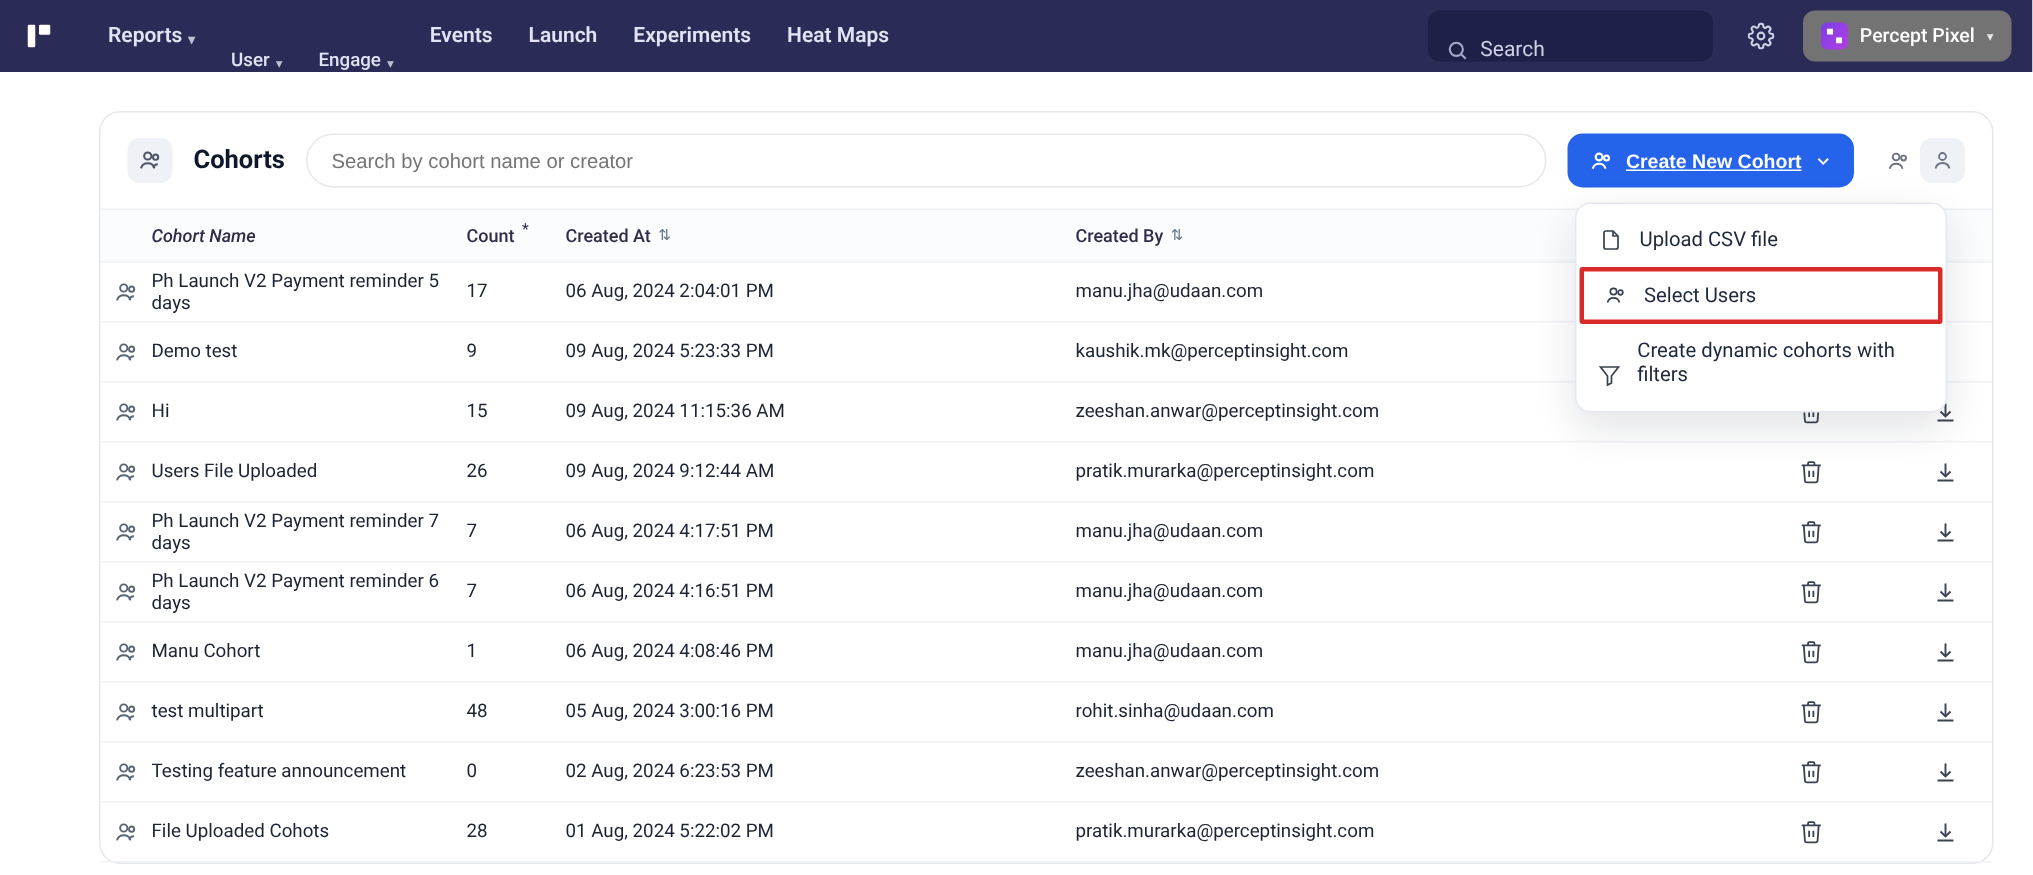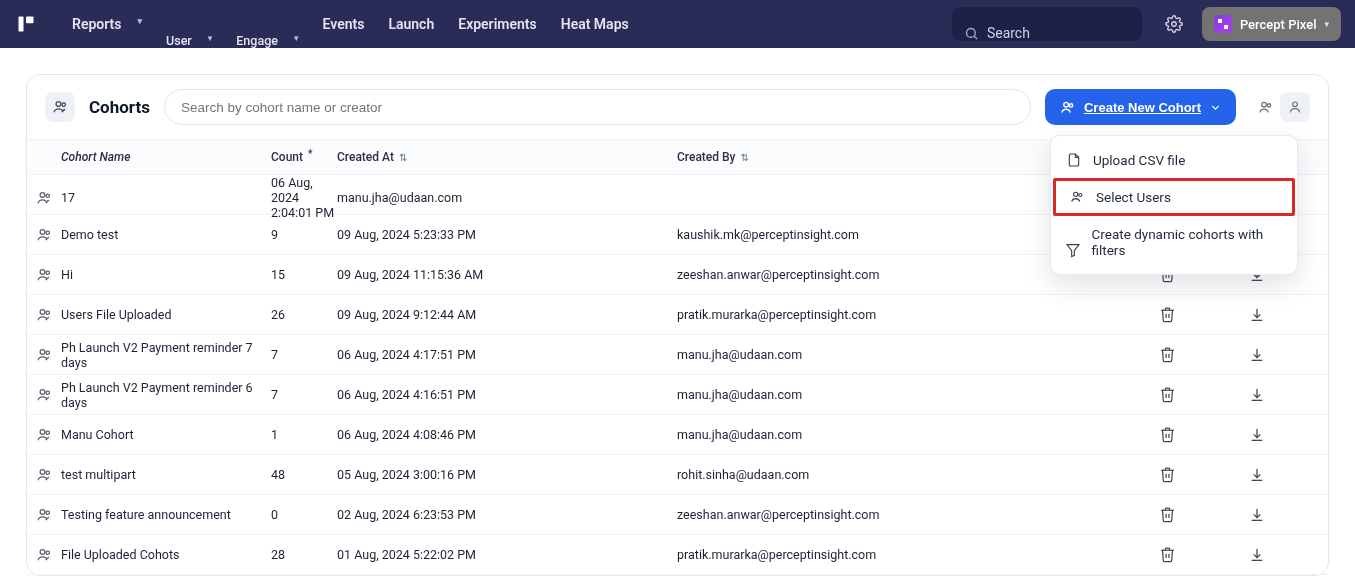--- a/index.html
+++ b/index.html
@@ -27,21 +27,21 @@
     display:flex; align-items:center; justify-content:center;
     margin-right: 18px;
   }
   .nav-items { display:flex; align-items:center; gap: 4px; }
   .nav-item {
     padding: 6px 10px;
     font-size: 14px;
     font-weight: 600;
     color: #e2e4f3;
     cursor: pointer;
-    display:flex; align-items:flex-start; gap:16px;
+    display:flex; align-items:flex-end; gap:4px;
   }
   .nav-item.small { font-size: 12.5px; font-weight:500;margin-top:33px; }
   .chev { font-size:9px; opacity:.8; }
   .topbar-spacer { flex:1; }
   .search-box {
     background: #1f2047;
     border-radius: 8px;
     height: 34px;
     width: 190px;
     display:flex; align-items:flex-end;
@@ -72,20 +72,21 @@
   
   .page {
     padding: 26px 26px 0 26px;
   }
   .card {
     border: 1px solid #e4e7ee;
     border-radius: 14px;
     background:#fff;
     overflow: visible;
     position: relative;
+    margin-left: 40px;
   }
   .card-header {
     display:flex; align-items:center;
     padding: 14px 18px;
     gap: 14px;
   }
   .title-icon {
     width:30px;height:30px;border-radius:8px;background:#eef1f6;
     display:flex;align-items:center;justify-content:center;color:#4b5565;
   }
@@ -336,20 +337,21 @@
     <div id="rows">
         <div class="row">
           <div class="ic-cell">
             <svg class="cohort-ic-svg" viewBox="0 0 24 24" fill="none" stroke="currentColor" stroke-width="1.7">
               <circle cx="10" cy="8" r="3.2"></circle>
               <circle cx="17" cy="9" r="2.3"></circle>
               <path d="M4 19c.8-3 3.2-4.6 6-4.6s5.2 1.6 6 4.6"></path>
               <path d="M15 18.5c.5-2 2-3.2 4-3.2"></path>
             </svg>
           </div>
+          <div>Ph Launch V2 Payment reminder 5 days</div>
           <div>17</div>
           <div>06 Aug, 2024 2:04:01 PM</div>
           <div>manu.jha@udaan.com</div>
           <div class="act"></div>
           <div class="act"></div>
         </div>
         <div class="row">
           <div class="ic-cell">
             <svg class="cohort-ic-svg" viewBox="0 0 24 24" fill="none" stroke="currentColor" stroke-width="1.7">
               <circle cx="10" cy="8" r="3.2"></circle>

